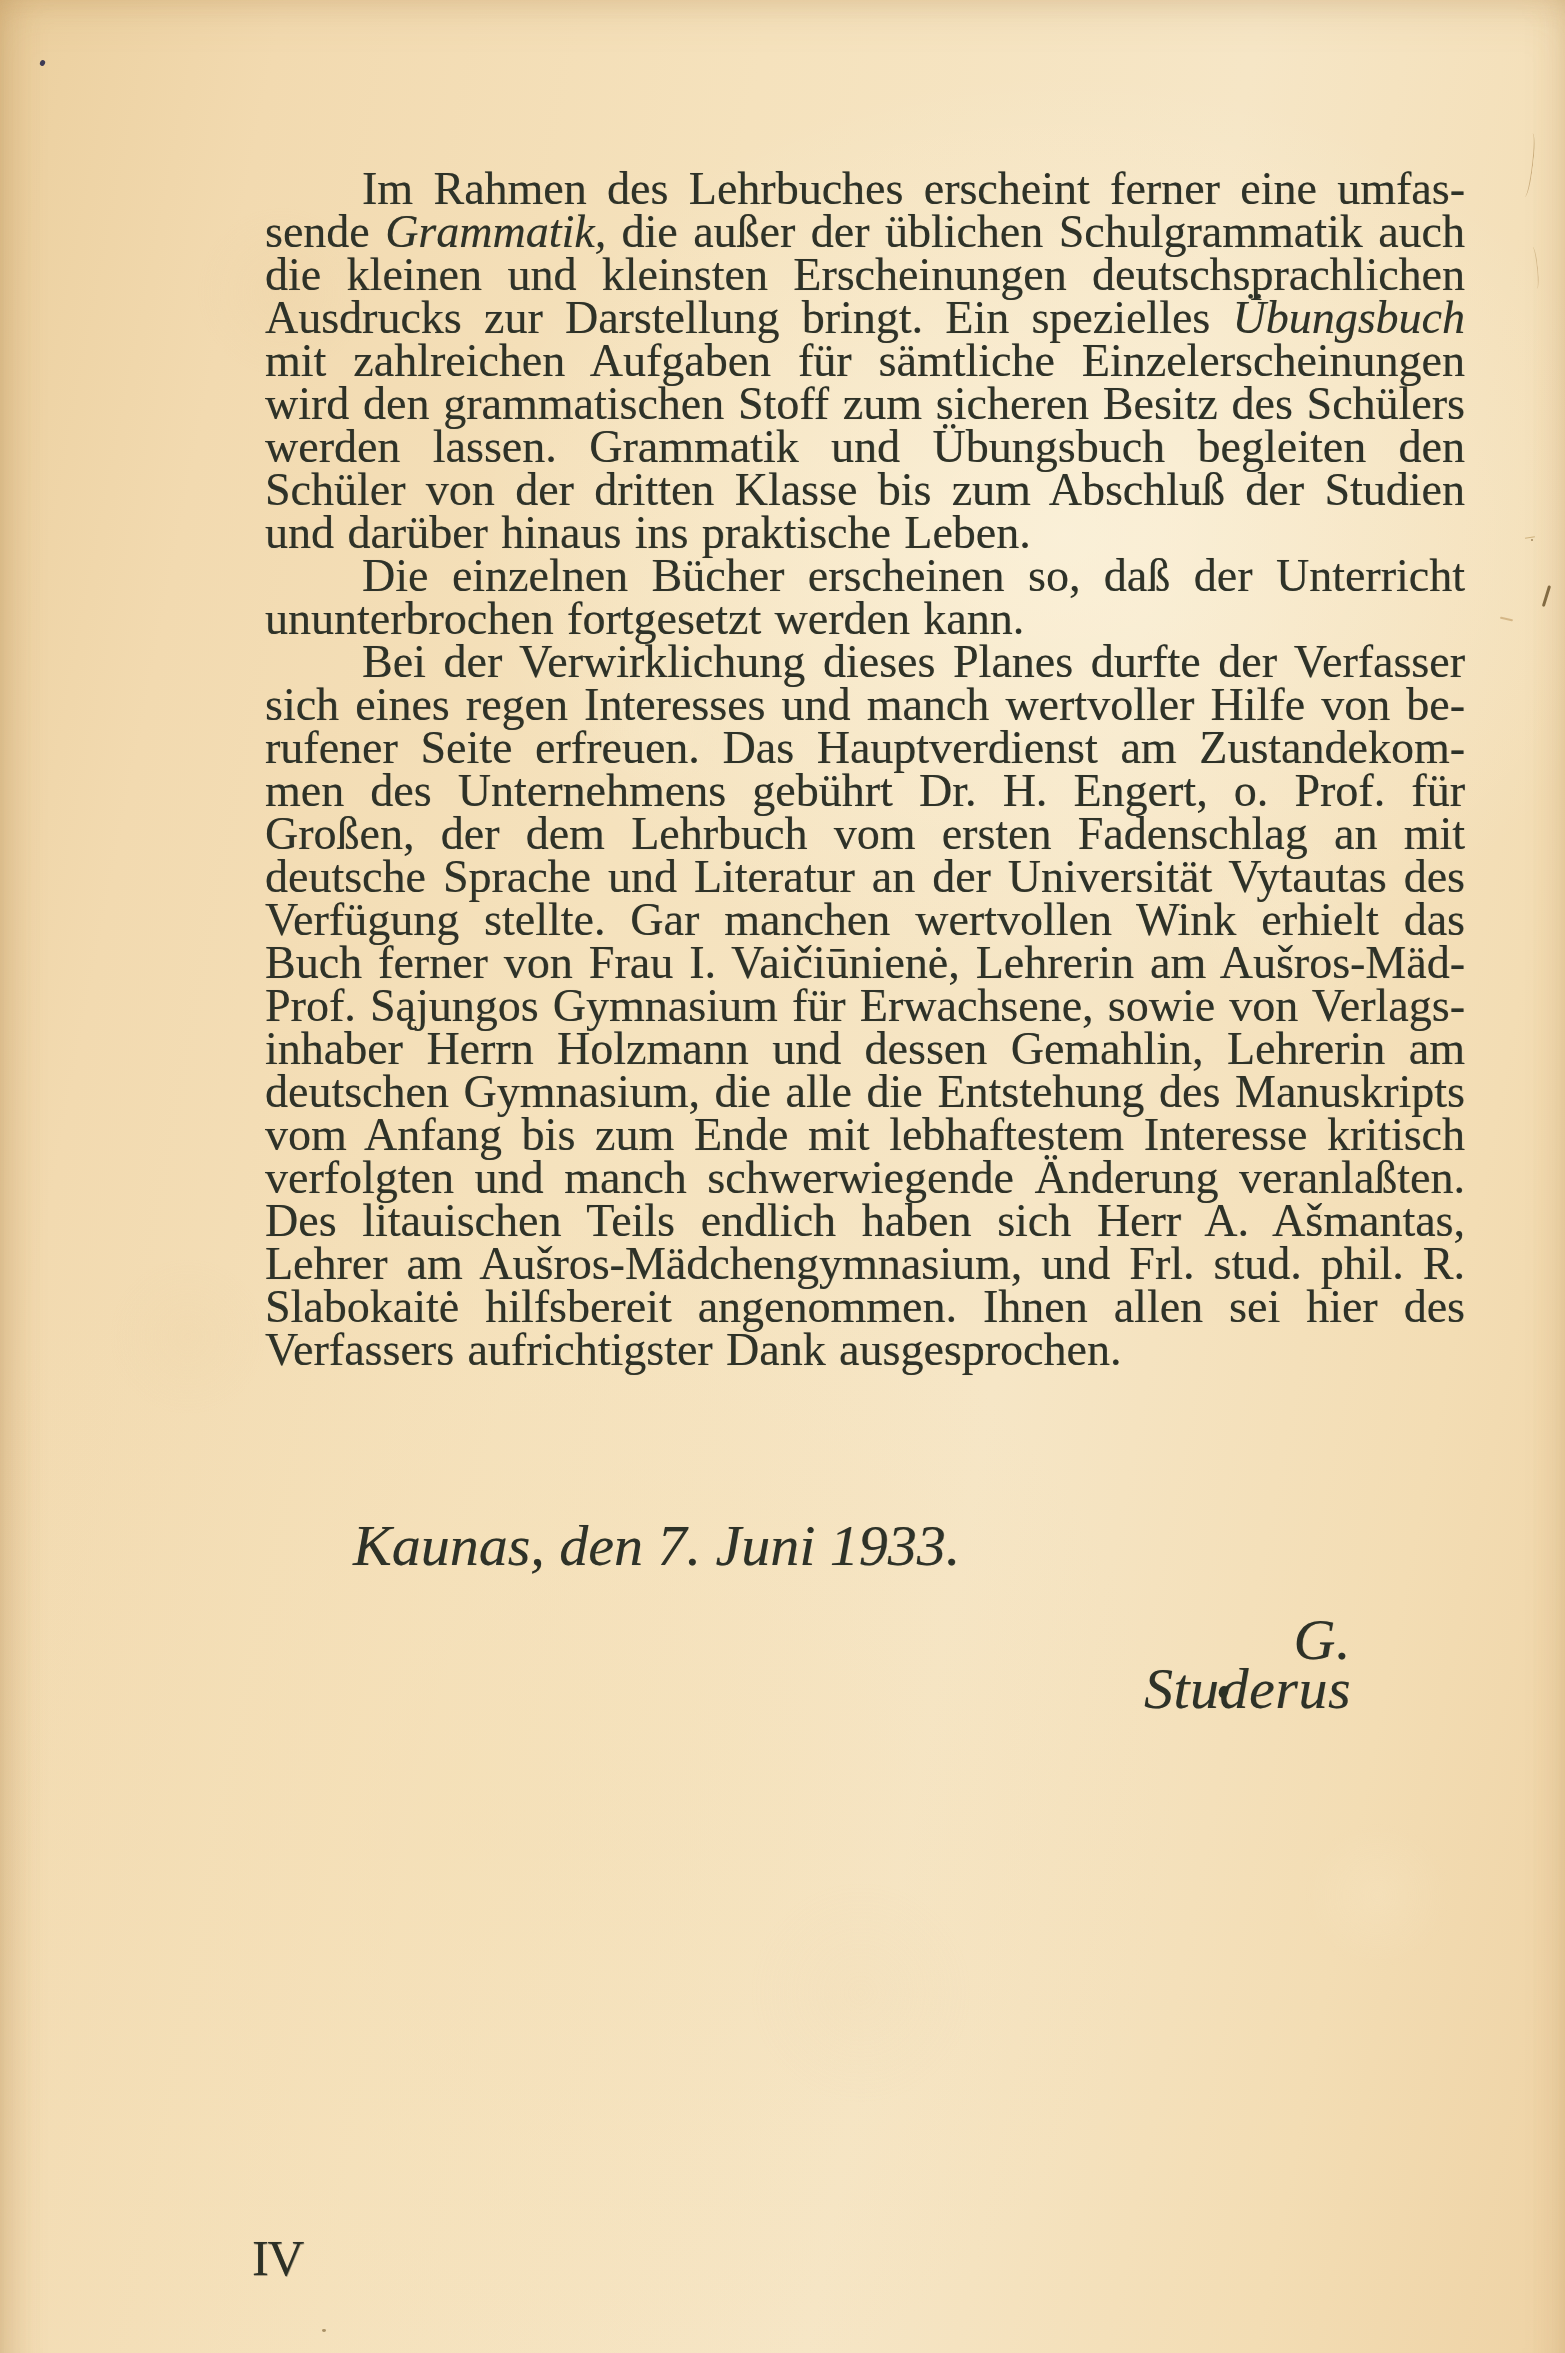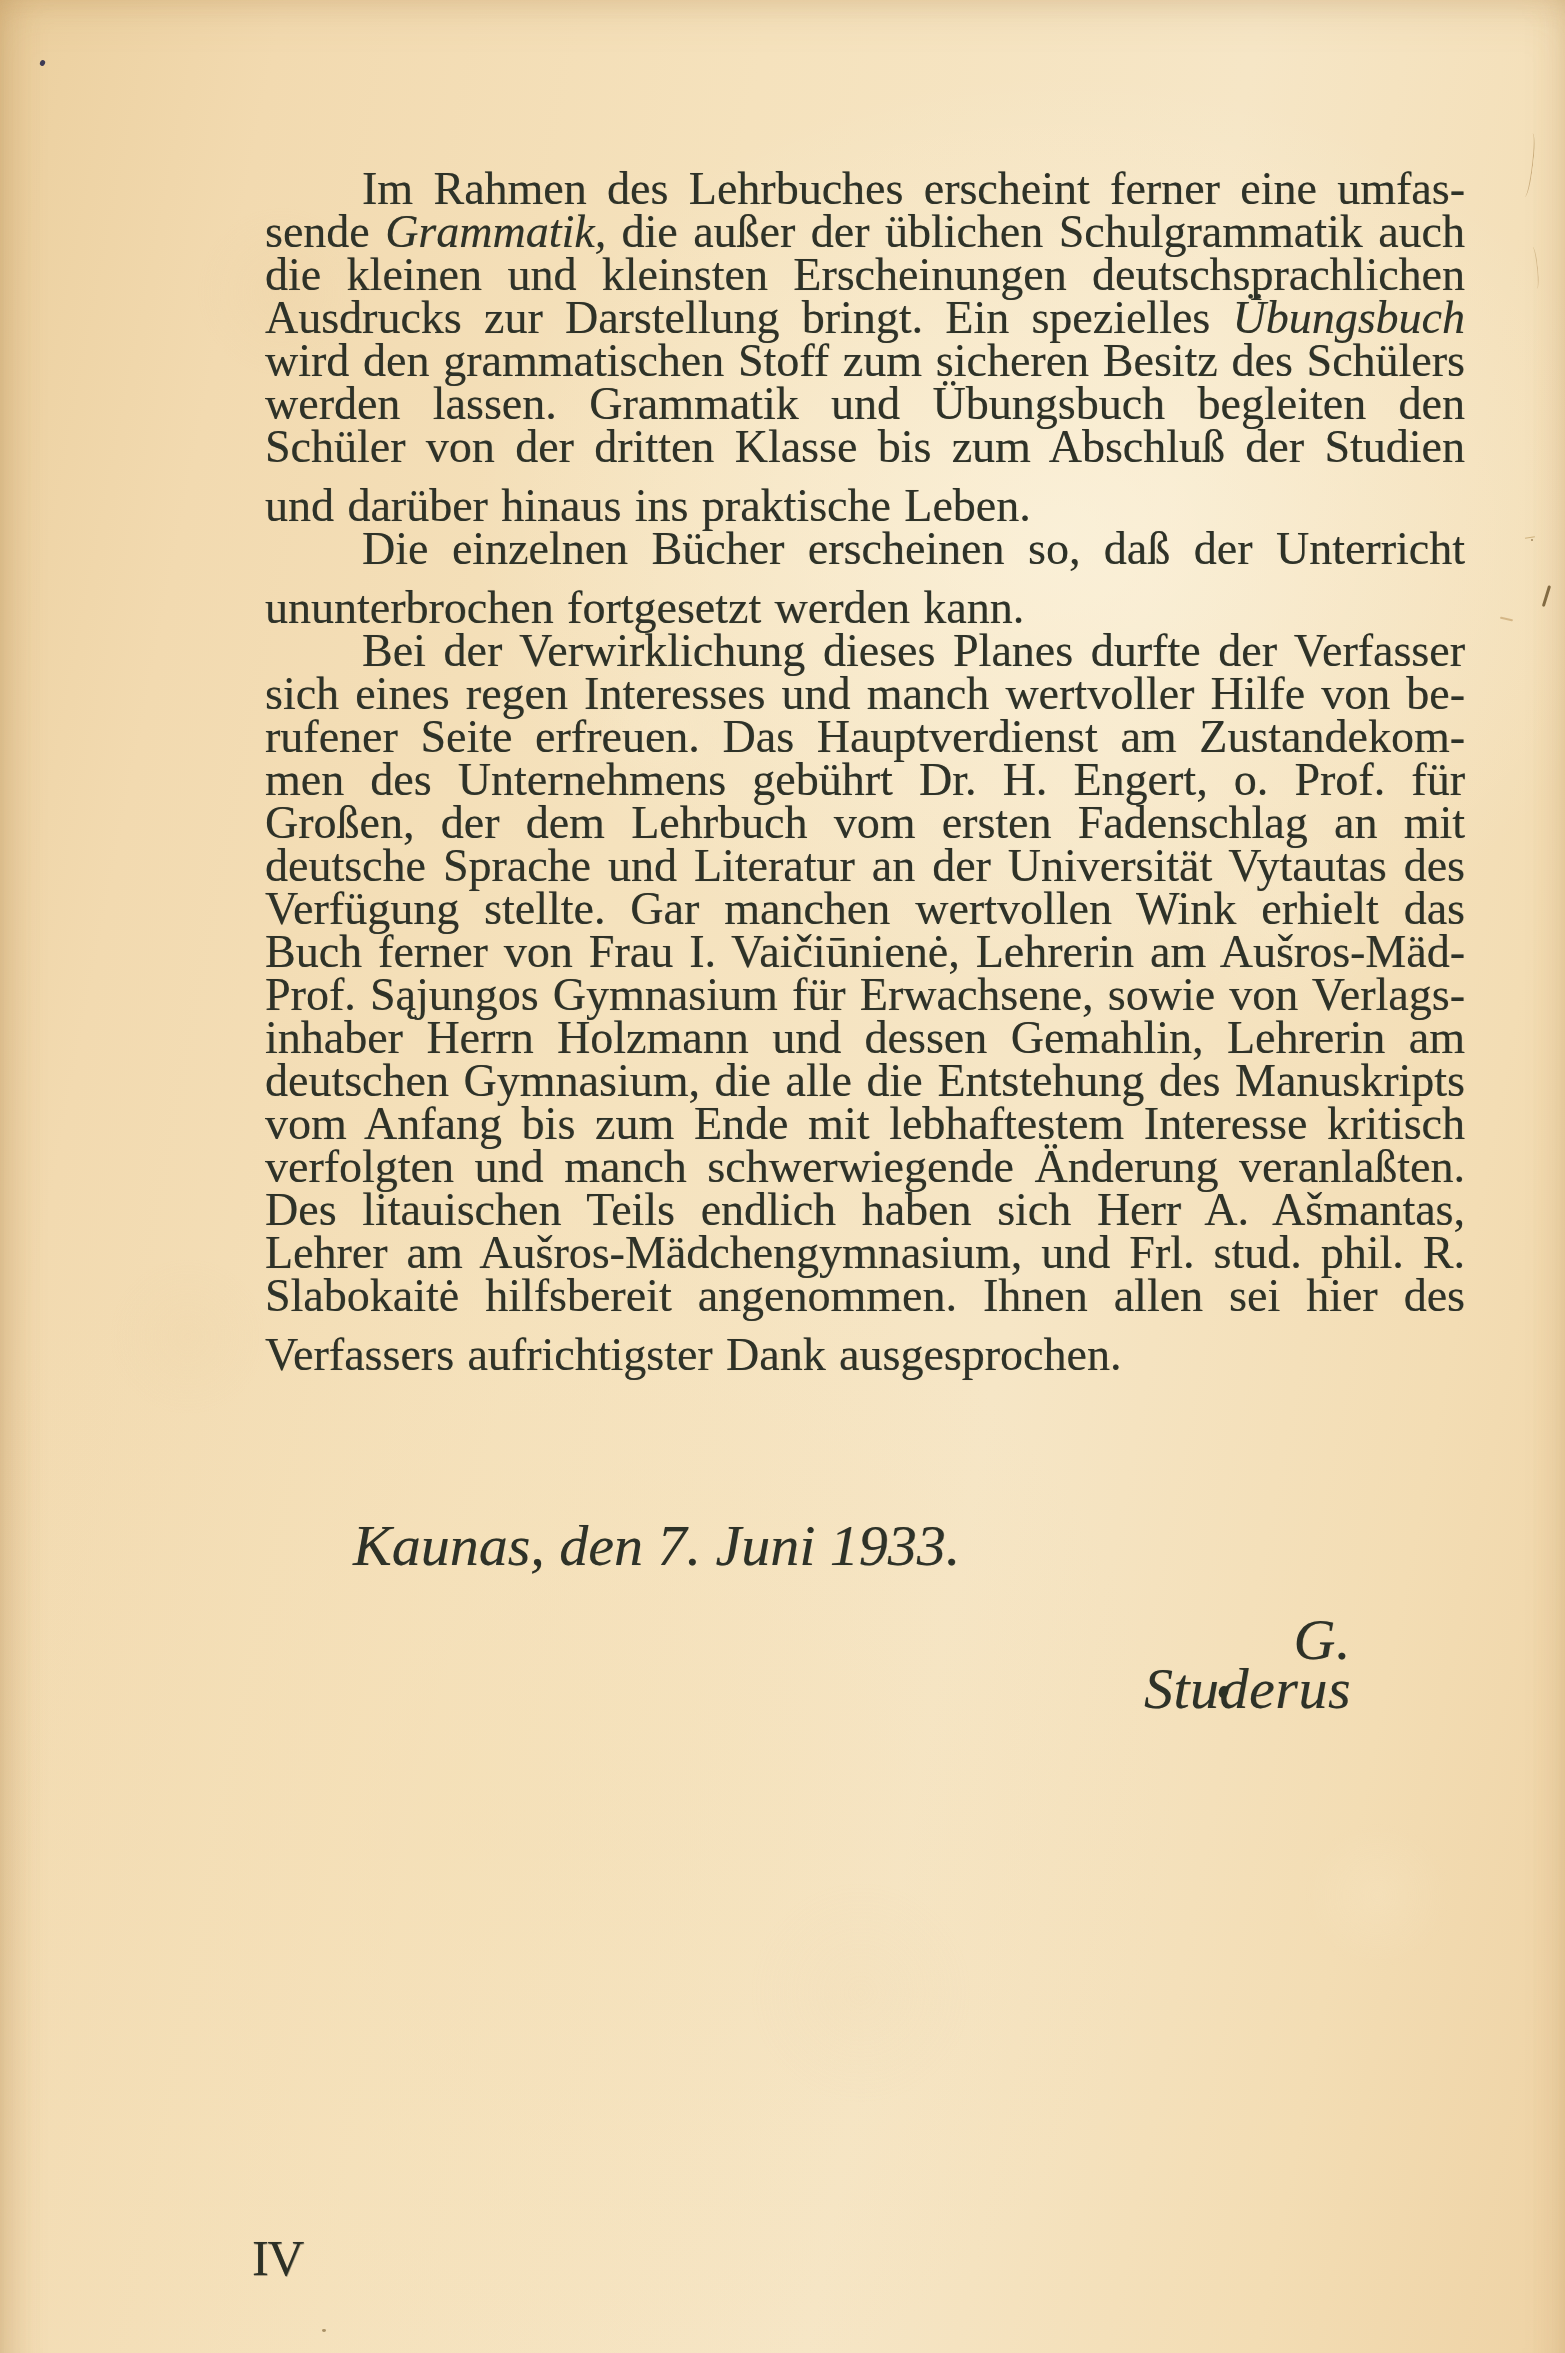--- a/index.html
+++ b/index.html
@@ -42,21 +42,21 @@
     position: absolute;
     left: 265px; top: 167px; width: 1200px;
     font-size: 46px;
     line-height: 43px;
     color: #2e3228;
     text-shadow: 0.3px 0.4px 0 rgba(40,44,34,0.32), 0 0 0.9px rgba(40,44,34,0.22);
     word-spacing: 1.9px;
   }
   .bl { white-space: normal; }
   .j   { text-align: justify; text-align-last: justify; }
-  .end { text-align: right; text-align-last: left; margin-top: 16px; }
+  .end { text-align: right; text-align-last: left; }
   .ind { text-indent: 97px; }
   .it  { font-style: italic; }
 
   .itline {
     position: absolute;
     font-size: 58px; line-height: 49px;
     font-style: italic;
     color: #2e3228;
     text-shadow: 0.3px 0.4px 0 rgba(40,44,34,0.30), 0 0 0.9px rgba(40,44,34,0.20);
   }
@@ -87,20 +87,21 @@
 
 <div id="page">
   <div id="vignette"></div>
   <div id="mottle"></div>
 
   <div id="textblock">
     <div class="bl j ind"><span>Im Rahmen des Lehrbuches erscheint ferner eine umfas-</span></div>
     <div class="bl j"><span>sende </span><span class="it">Grammatik,</span><span> die außer der üblichen Schulgrammatik auch</span></div>
     <div class="bl j"><span>die kleinen und kleinsten Erscheinungen deutschsprachlichen</span></div>
     <div class="bl j"><span>Ausdrucks zur Darstellung bringt. Ein spezielles </span><span class="it">Übungsbuch</span><span></span></div>
+    <div class="bl j"><span>mit zahlreichen Aufgaben für sämtliche Einzelerscheinungen</span></div>
     <div class="bl j"><span>wird den grammatischen Stoff zum sicheren Besitz des Schülers</span></div>
     <div class="bl j"><span>werden lassen. Grammatik und Übungsbuch begleiten den</span></div>
     <div class="bl j"><span>Schüler von der dritten Klasse bis zum Abschluß der Studien</span></div>
     <div class="bl end"><span>und darüber hinaus ins praktische Leben.</span></div>
     <div class="bl j ind"><span>Die einzelnen Bücher erscheinen so, daß der Unterricht</span></div>
     <div class="bl end"><span>ununterbrochen fortgesetzt werden kann.</span></div>
     <div class="bl j ind"><span>Bei der Verwirklichung dieses Planes durfte der Verfasser</span></div>
     <div class="bl j"><span>sich eines regen Interesses und manch wertvoller Hilfe von be-</span></div>
     <div class="bl j"><span>rufener Seite erfreuen. Das Hauptverdienst am Zustandekom-</span></div>
     <div class="bl j"><span>men des Unternehmens gebührt Dr. H. Engert, o. Prof. für</span></div>

